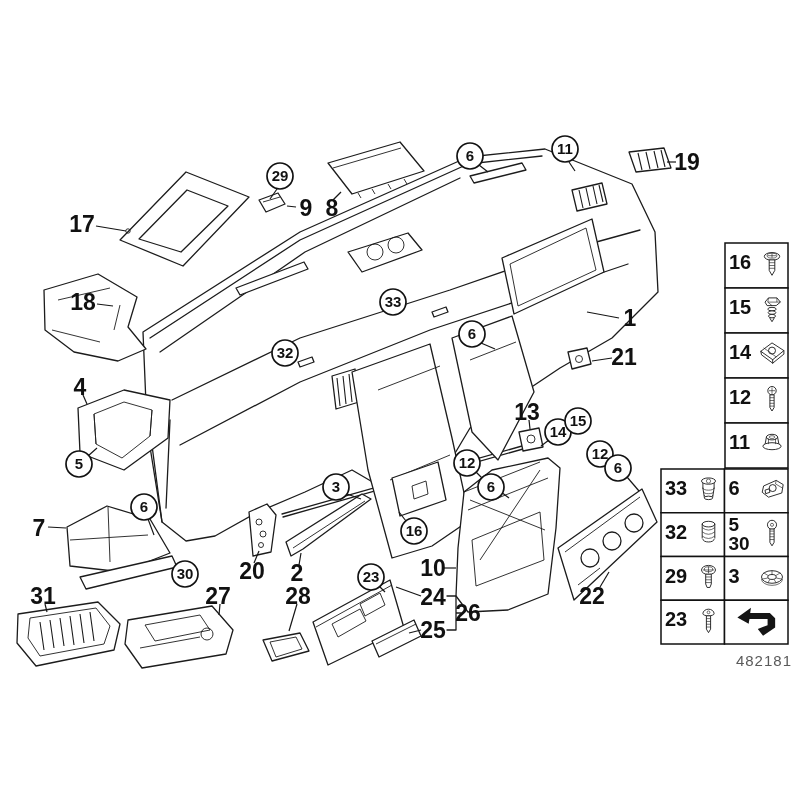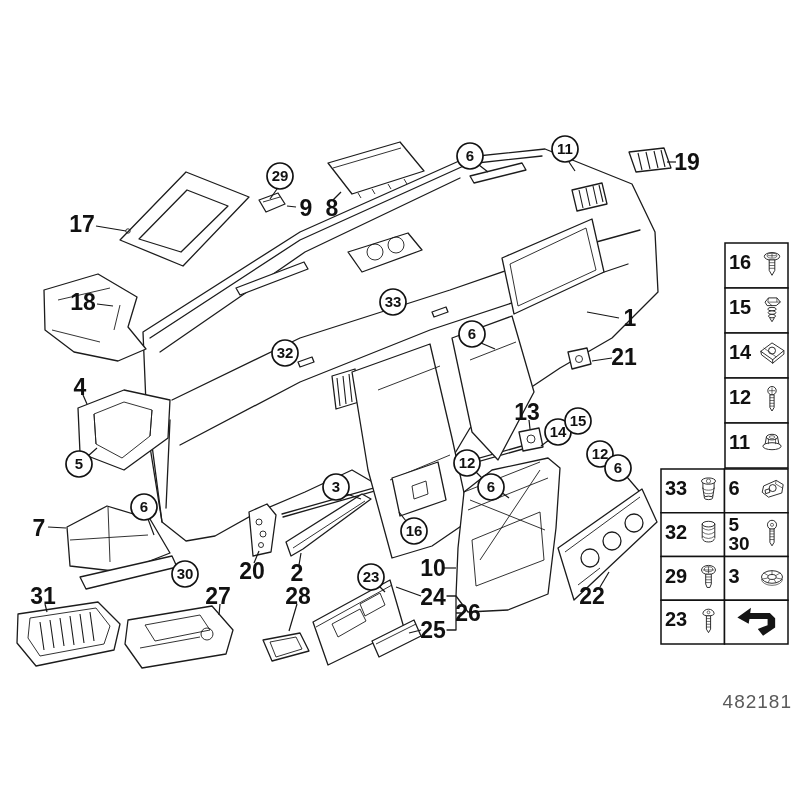--- a/index.html
+++ b/index.html
@@ -3,21 +3,21 @@
 <meta charset="utf-8">
 <style>
   html,body{margin:0;padding:0;background:#fff;}
   body{width:800px;height:800px;position:relative;font-family:"Liberation Sans",sans-serif;}
   #stage{position:absolute;left:0;top:0;width:800px;height:800px;}
   svg{display:block;}
   .ln{fill:none;stroke:#1c1c1c;stroke-width:1.3;stroke-linejoin:round;stroke-linecap:round;}
   .fw{fill:#ffffff;stroke:#1c1c1c;stroke-width:1.3;stroke-linejoin:round;}
   .thin{fill:none;stroke:#1c1c1c;stroke-width:0.9;}
   .hatch{fill:none;stroke:#1c1c1c;stroke-width:1.1;}
-  #drawing-number{position:absolute;right:8px;top:691px;font-size:19px;color:#5a5a5a;letter-spacing:1px;}
+  #drawing-number{position:absolute;right:8px;top:652px;font-size:15px;color:#5a5a5a;letter-spacing:1px;}
 </style>
 </head>
 <body>
 
 <div id="stage">
 <svg id="scene" width="800" height="800" viewBox="0 0 800 800">
   <defs>
     <symbol id="screw-washer-icon" viewBox="0 0 40 44">
       <ellipse class="fw" cx="20" cy="9" rx="11" ry="5.5"></ellipse>
       <ellipse class="thin" cx="20" cy="8" rx="7" ry="3.5"></ellipse>

